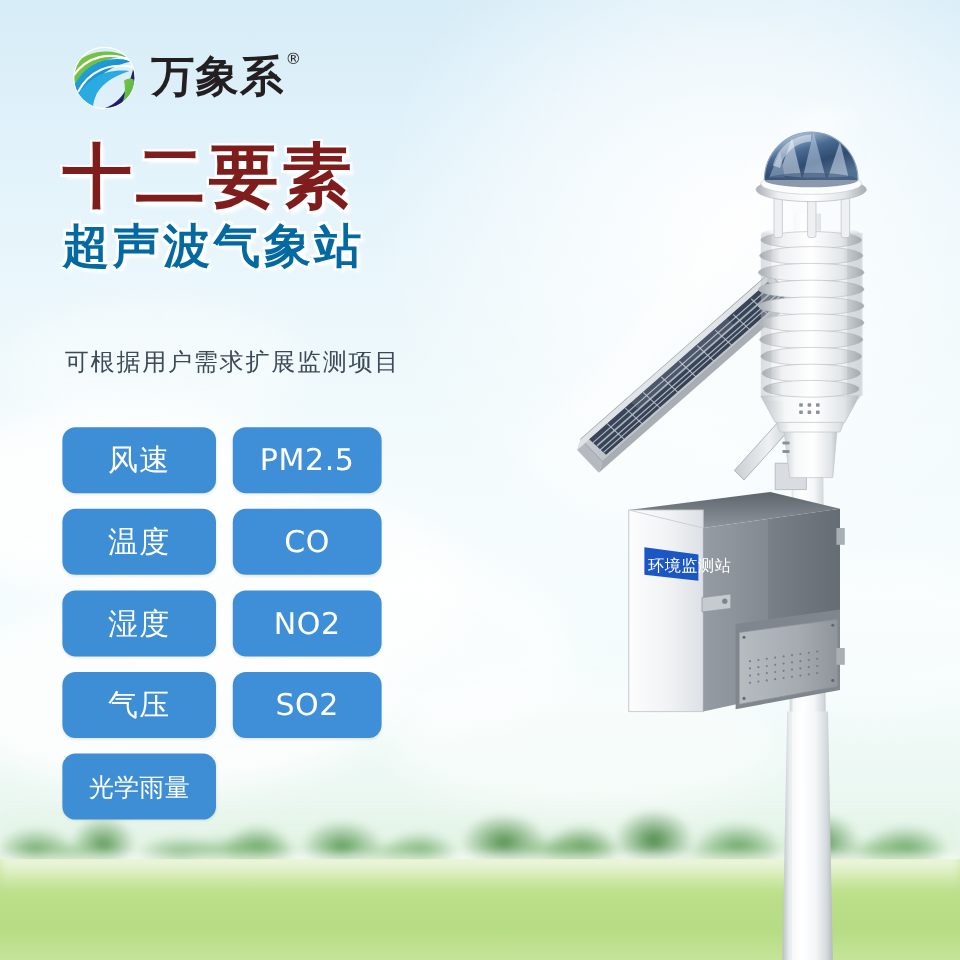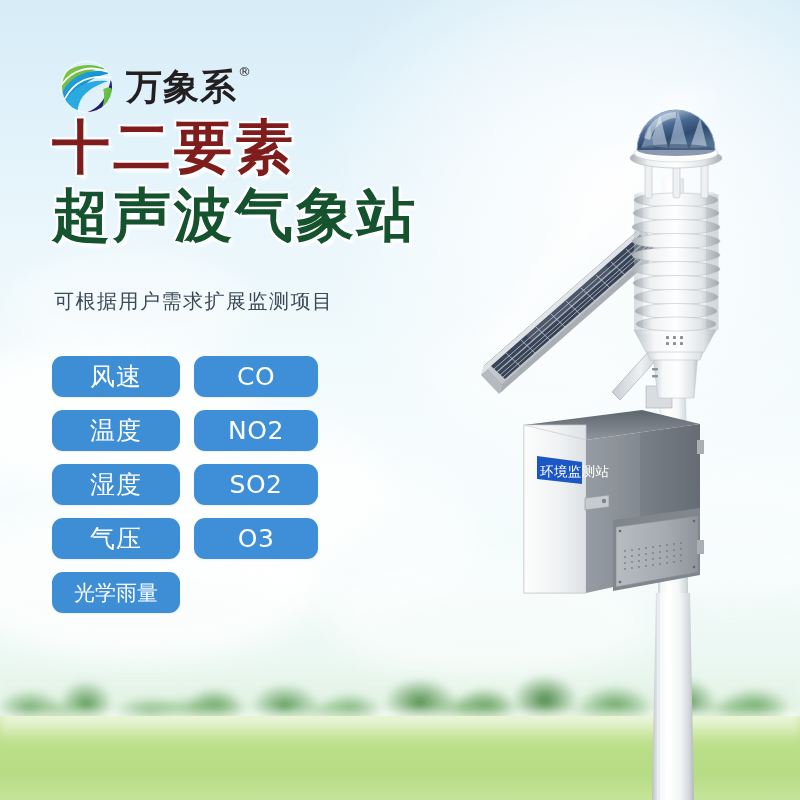--- a/index.html
+++ b/index.html
@@ -122,21 +122,20 @@
     filter: blur(4px);
   }
 
   
   .logo-row {
     position: absolute;
     left: 58px; top: 36px;
     display: flex;
     align-items: center;
     gap: 10px;
-    margin-top: 22px;
   }
   .logo-mark { width: 58px; height: 58px; display: block; }
   .logo-text {
     font-family: "DejaVu Sans", "Liberation Sans", sans-serif;
     font-size: 36px;
     font-weight: 700;
     color: #231f20;
     letter-spacing: 1px;
     line-height: 1;
     position: relative;
@@ -163,22 +162,22 @@
   }
   .hl-1 {
     font-size: 58px;
     color: #7f1d1d;
     text-shadow:
       2px 2px 0 #ffffff, -2px 2px 0 #ffffff,
       2px -2px 0 #ffffff, -2px -2px 0 #ffffff,
       3px 4px 3px rgba(255,255,255,0.9);
   }
   .hl-2 {
-    font-size: 58px;
-    color: #14532d;
+    font-size: 39px;
+    color: #0369a1;
     margin-top: 10px;
     text-shadow:
       2px 2px 0 #ffffff, -2px 2px 0 #ffffff,
       2px -2px 0 #ffffff, -2px -2px 0 #ffffff,
       3px 4px 3px rgba(255,255,255,0.9);
   }
   .subtitle {
     position: absolute;
     left: 54px; top: 288px;
     font-family: "DejaVu Sans", "Liberation Sans", sans-serif;
@@ -191,21 +190,21 @@
   
   .tags {
     position: absolute;
     left: 52px; top: 356px;
     display: flex;
     gap: 14px;
   }
   .tag-col { display: flex; flex-direction: column; gap: 13px; }
   .tag {
     width: 128px;
-    height: 41px;
+    height: 55px;
     border-radius: 11px;
     background: #3d8ed4;
     color: #ffffff;
     display: flex;
     align-items: center;
     justify-content: center;
     font-family: "DejaVu Sans", "Liberation Sans", sans-serif;
     font-size: 25px;
     font-weight: 400;
     letter-spacing: 1px;
@@ -575,20 +574,20 @@
 
   <div class="tags">
     <div class="tag-col left">
       <div class="tag">风速</div>
       <div class="tag">温度</div>
       <div class="tag">湿度</div>
       <div class="tag">气压</div>
       <div class="tag narrow">光学雨量</div>
     </div>
     <div class="tag-col right">
+      <div class="tag">PM2.5</div>
       <div class="tag">CO</div>
       <div class="tag">NO2</div>
       <div class="tag">SO2</div>
-      <div class="tag">O3</div>
     </div>
   </div>
 
 </div>
 
 </body></html>

